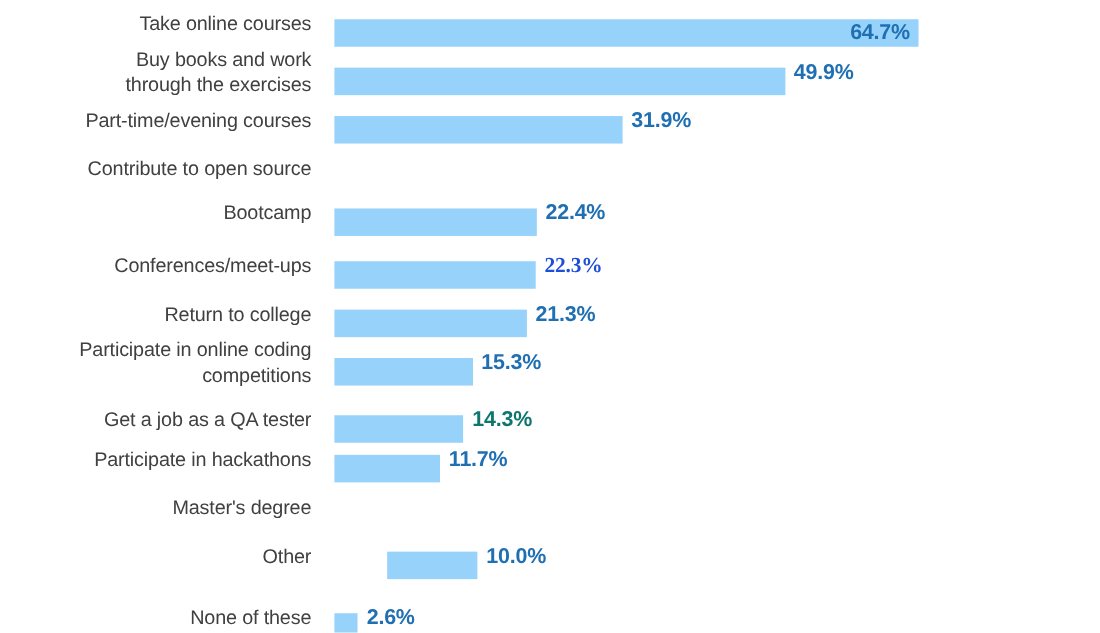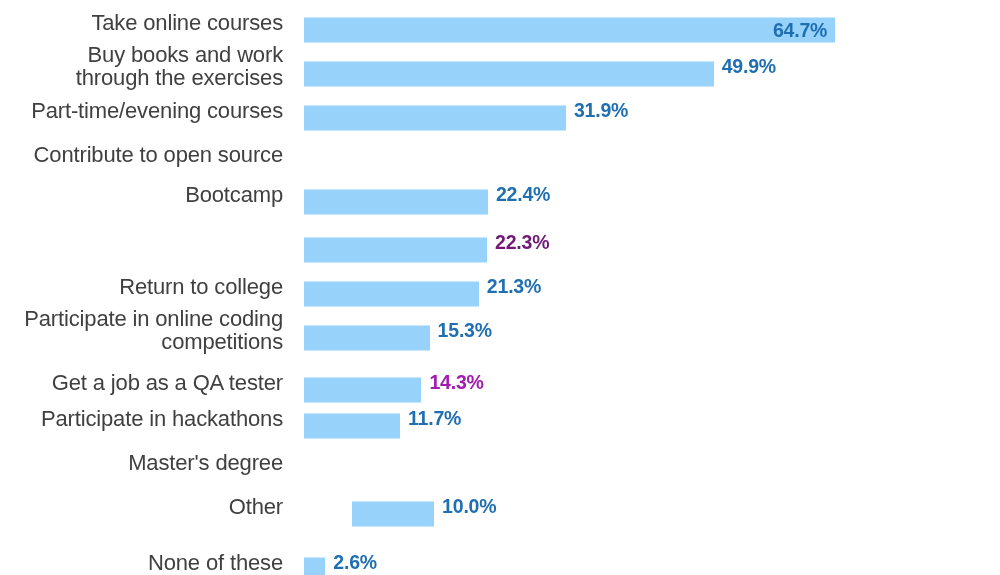--- a/index.html
+++ b/index.html
@@ -30,21 +30,21 @@
     display: flex;
     align-items: center;
   }
 
   .cat-label {
     position: absolute;
     left: 0;
     width: 283px;
     text-align: right;
     color: #404040;
-    font-size: 22px;
+    font-size: 18px;
     line-height: 23px;
     letter-spacing: -0.15px;
     white-space: pre-line;
     top: 50%;
     transform: translateY(-50%);
   }
 
   .bar-wrap {
     position: absolute;
     left: 304px;
@@ -125,25 +125,26 @@
     <div class="row" style="top: 172px;">
       <div class="cat-label">Bootcamp</div>
       <div class="bar-wrap" style="left: 304px;">
         <div class="bar-holder" style="width: 183.904px;">
           <div class="bar" style="width: 183.904px; background: rgb(150, 210, 250);"></div>
         </div>
         <div class="val-label val-outside" style="color: rgb(31, 111, 178);">22.4%</div>
       </div>
     </div>
     <div class="row" style="top: 220px;">
+      <div class="cat-label">Conferences/meet-ups</div>
       <div class="bar-wrap" style="left: 304px;">
         <div class="bar-holder" style="width: 183.083px;">
           <div class="bar" style="width: 183.083px; background: rgb(150, 210, 250);"></div>
         </div>
-        <div class="val-label val-outside" style="color: #701a75;">22.3%</div>
+        <div class="val-label val-outside" style="color: #1d4ed8; font-family: Liberation Serif, serif;">22.3%</div>
       </div>
     </div>
     <div class="row" style="top: 264px;">
       <div class="cat-label">Return to college</div>
       <div class="bar-wrap" style="left: 304px;">
         <div class="bar-holder" style="width: 174.873px;">
           <div class="bar" style="width: 174.873px; background: rgb(150, 210, 250);"></div>
         </div>
         <div class="val-label val-outside" style="color: rgb(31, 111, 178);">21.3%</div>
       </div>
@@ -157,21 +158,21 @@
         </div>
         <div class="val-label val-outside" style="color: rgb(31, 111, 178);">15.3%</div>
       </div>
     </div>
     <div class="row" style="top: 360px;">
       <div class="cat-label">Get a job as a QA tester</div>
       <div class="bar-wrap" style="left: 304px;">
         <div class="bar-holder" style="width: 117.403px;">
           <div class="bar" style="width: 117.403px; background: rgb(150, 210, 250);"></div>
         </div>
-        <div class="val-label val-outside" style="color: #a21caf;">14.3%</div>
+        <div class="val-label val-outside" style="color: #0f766e;">14.3%</div>
       </div>
     </div>
     <div class="row" style="top: 396px;">
       <div class="cat-label">Participate in hackathons</div>
       <div class="bar-wrap" style="left: 304px;">
         <div class="bar-holder" style="width: 96.057px;">
           <div class="bar" style="width: 96.057px; background: rgb(150, 210, 250);"></div>
         </div>
         <div class="val-label val-outside" style="color: rgb(31, 111, 178);">11.7%</div>
       </div>

